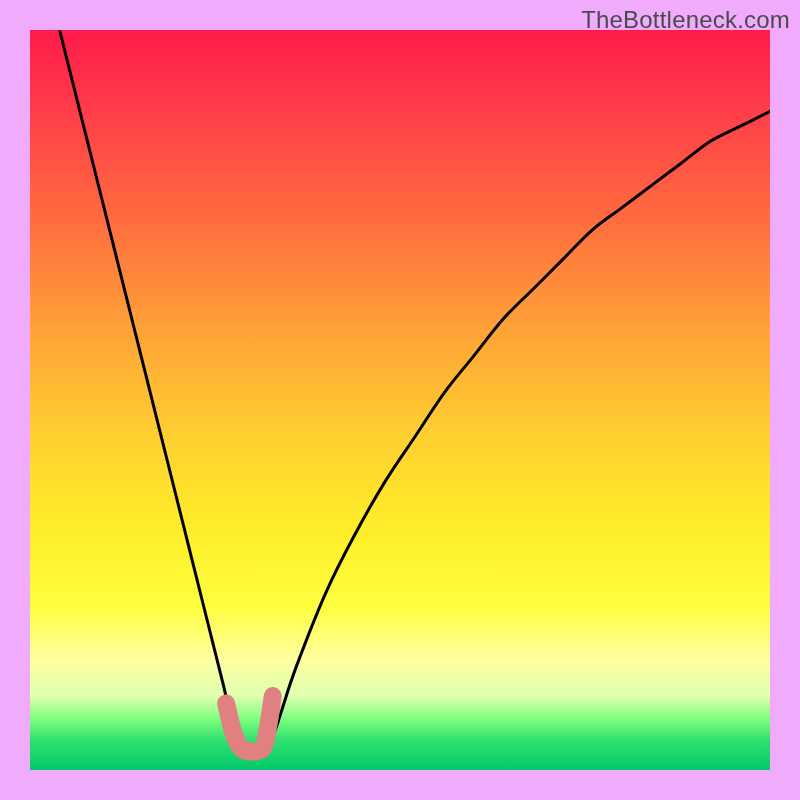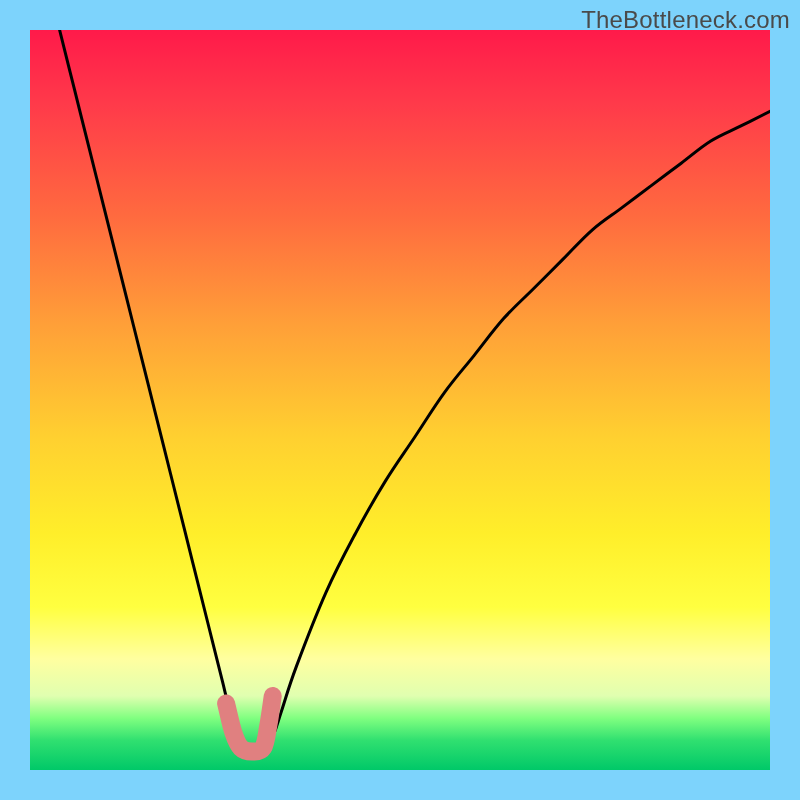--- a/index.html
+++ b/index.html
@@ -1,21 +1,21 @@
 <!DOCTYPE html>
 <html><head>
 <meta charset="utf-8">
 <style>
   * { margin: 0; padding: 0; box-sizing: border-box; }
   html, body { width: 800px; height: 800px; overflow: hidden; background: #000; }
   .canvas {
     position: relative;
     width: 800px;
     height: 800px;
-    background: #7dd3fc;
+    background: #f0abfc;
     padding-left: 36px;
   }
   .plot-area {
     position: absolute;
     left: 30px;
     top: 30px;
     width: 740px;
     height: 740px;
     background: linear-gradient(to bottom,
       #ff1a4a 0%,

